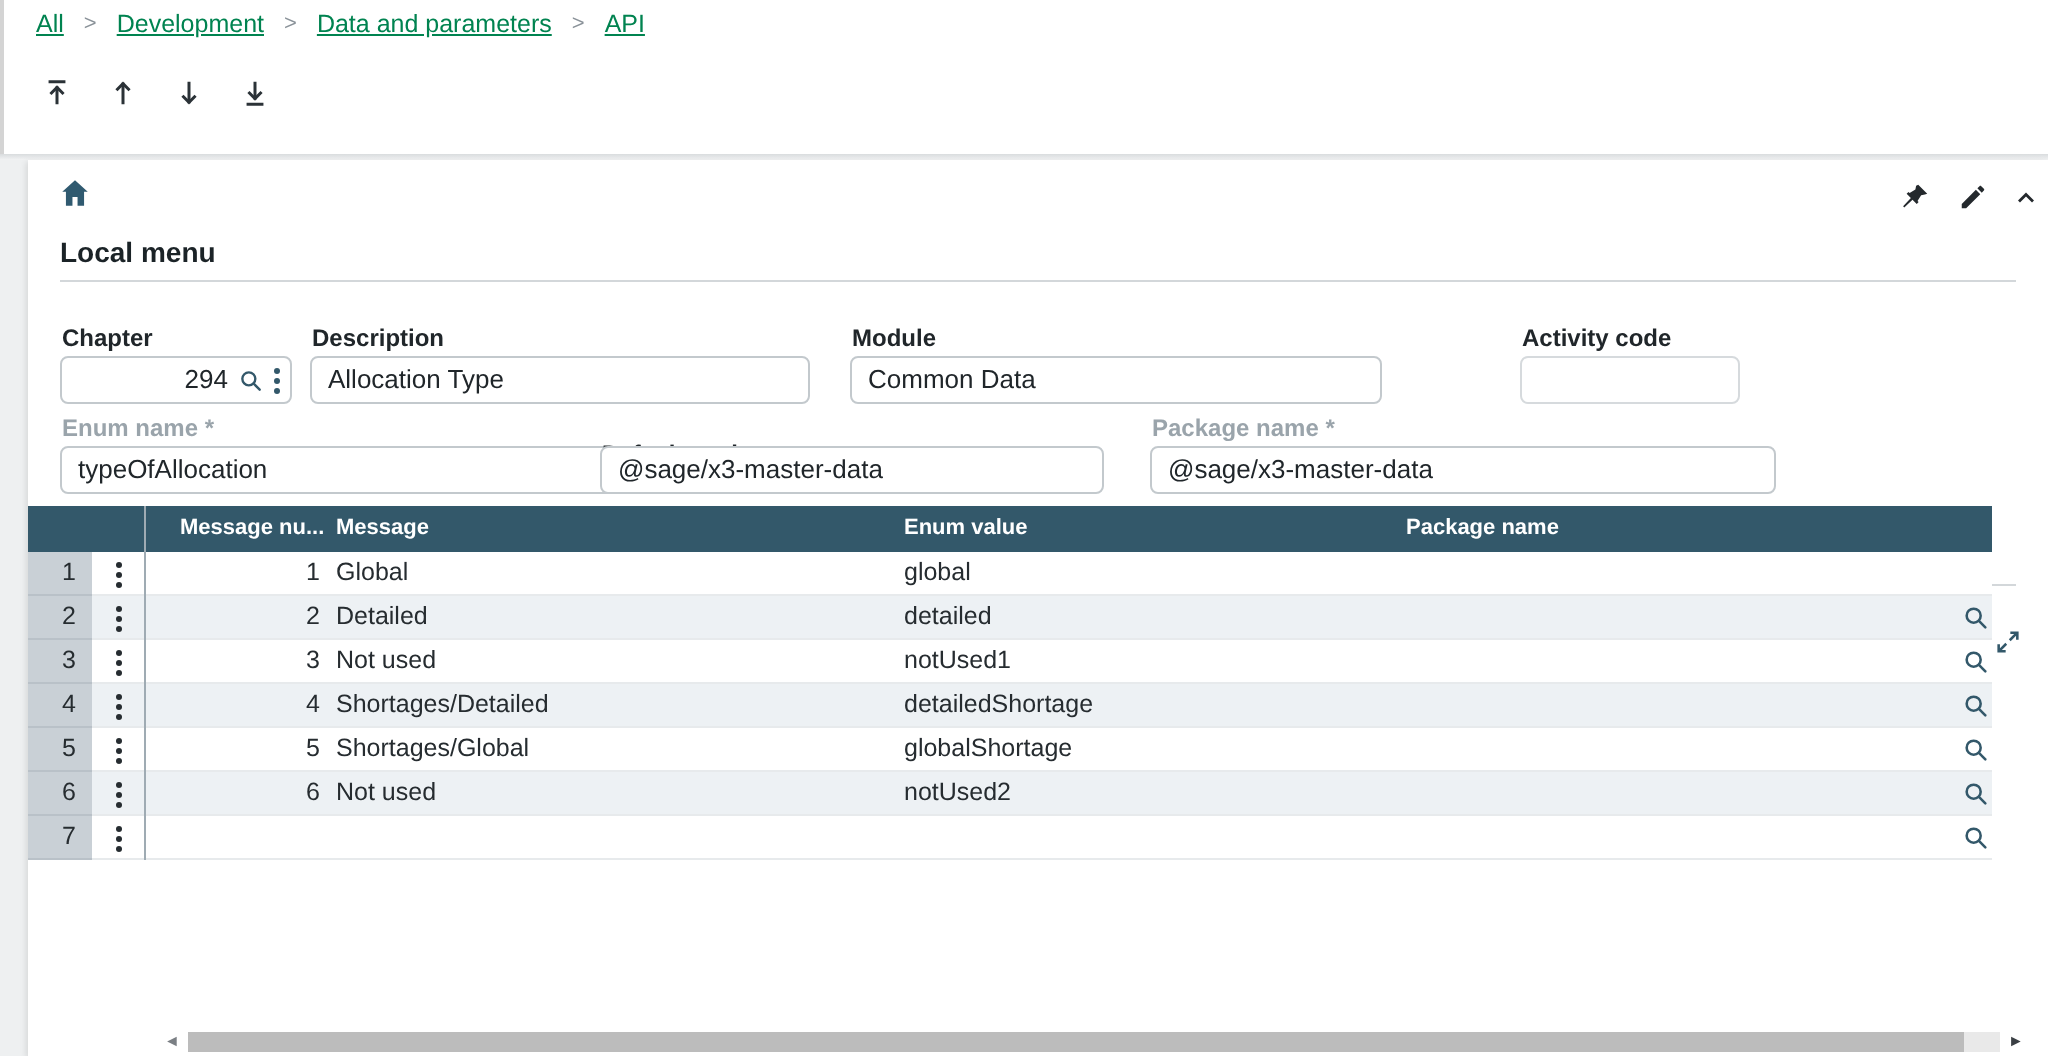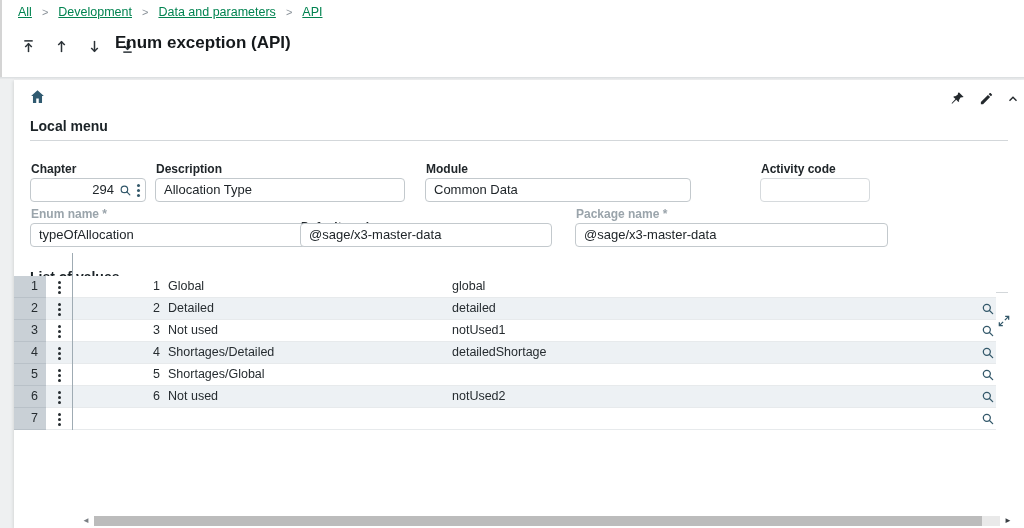--- a/index.html
+++ b/index.html
@@ -108,21 +108,20 @@
         </svg>
     </span>
     <span class="nbtn">
       <svg width="15" height="15" viewBox="0 0 16 16" fill="none" stroke="#2b3237" stroke-width="1.6">
           <line x1="8" y1="2" x2="8" y2="11.5"></line>
           <path d="M4.5 7.5 L8 11 L11.5 7.5"></path>
           <line x1="3.5" y1="14" x2="12.5" y2="14"></line>
         </svg>
     </span>
   </div>
-  <div class="page-title">Enum exception (API)</div>
 
   <div class="header-divider"></div>
   <div class="content-bg"></div>
 
   <div class="card">
 
     <span class="icon-btn" style="left:14px; top:7px;">
       <svg width="17" height="17" viewBox="0 0 24 24" fill="#305a70">
           <path d="M12 3l9 8.2h-2.6V21h-4.6v-6.2h-3.6V21H5.6v-9.8H3z"></path>
         </svg>
@@ -207,20 +206,26 @@
           <path d="M3.5 16.5l8.5 4.5 8.5-4.5" fill="none" stroke="#33586A" stroke-width="2"></path>
         </svg>
     </span>
     <span class="icon-btn" style="left:981px; top:232px;">
       <svg width="14" height="14" viewBox="0 0 24 24" stroke="#33586A" stroke-width="2.2" fill="none">
           <path d="M14 4h6v6M20 4l-6.5 6.5M10 20H4v-6M4 20l6.5-6.5"></path>
         </svg>
     </span>
   </div>
 
+  <div class="thead">
+    <span class="hc" style="left:76px;">Message nu...</span>
+    <span class="hc" style="left:154px;">Message</span>
+    <span class="hc" style="left:438px;">Enum value</span>
+    <span class="hc" style="left:689px;">Package name</span>
+  </div>
   <div class="tbody">
       <div class="trow">
         <div class="c-num">1</div>
         <div class="c-kebab">
           <span class="dots">
             <i></i>
             <i></i>
             <i></i>
           </span>
         </div>
@@ -293,20 +298,21 @@
         <div class="c-num">5</div>
         <div class="c-kebab">
           <span class="dots">
             <i></i>
             <i></i>
             <i></i>
           </span>
         </div>
         <div class="c-msgnum">5</div>
         <div class="c-msg">Shortages/Global</div>
+        <div class="c-enum">globalShortage</div>
         <div class="c-pkg"></div>
         <div class="c-search">
           <svg width="14" height="14" viewBox="0 0 24 24">
             <circle cx="10" cy="10" r="6" fill="none" stroke="#33586A" stroke-width="2.2"></circle>
             <line x1="14.5" y1="14.5" x2="20" y2="20" stroke="#33586A" stroke-width="2.2" stroke-linecap="round"></line>
           </svg>
         </div>
       </div>
       <div class="trow alt">
         <div class="c-num">6</div>

